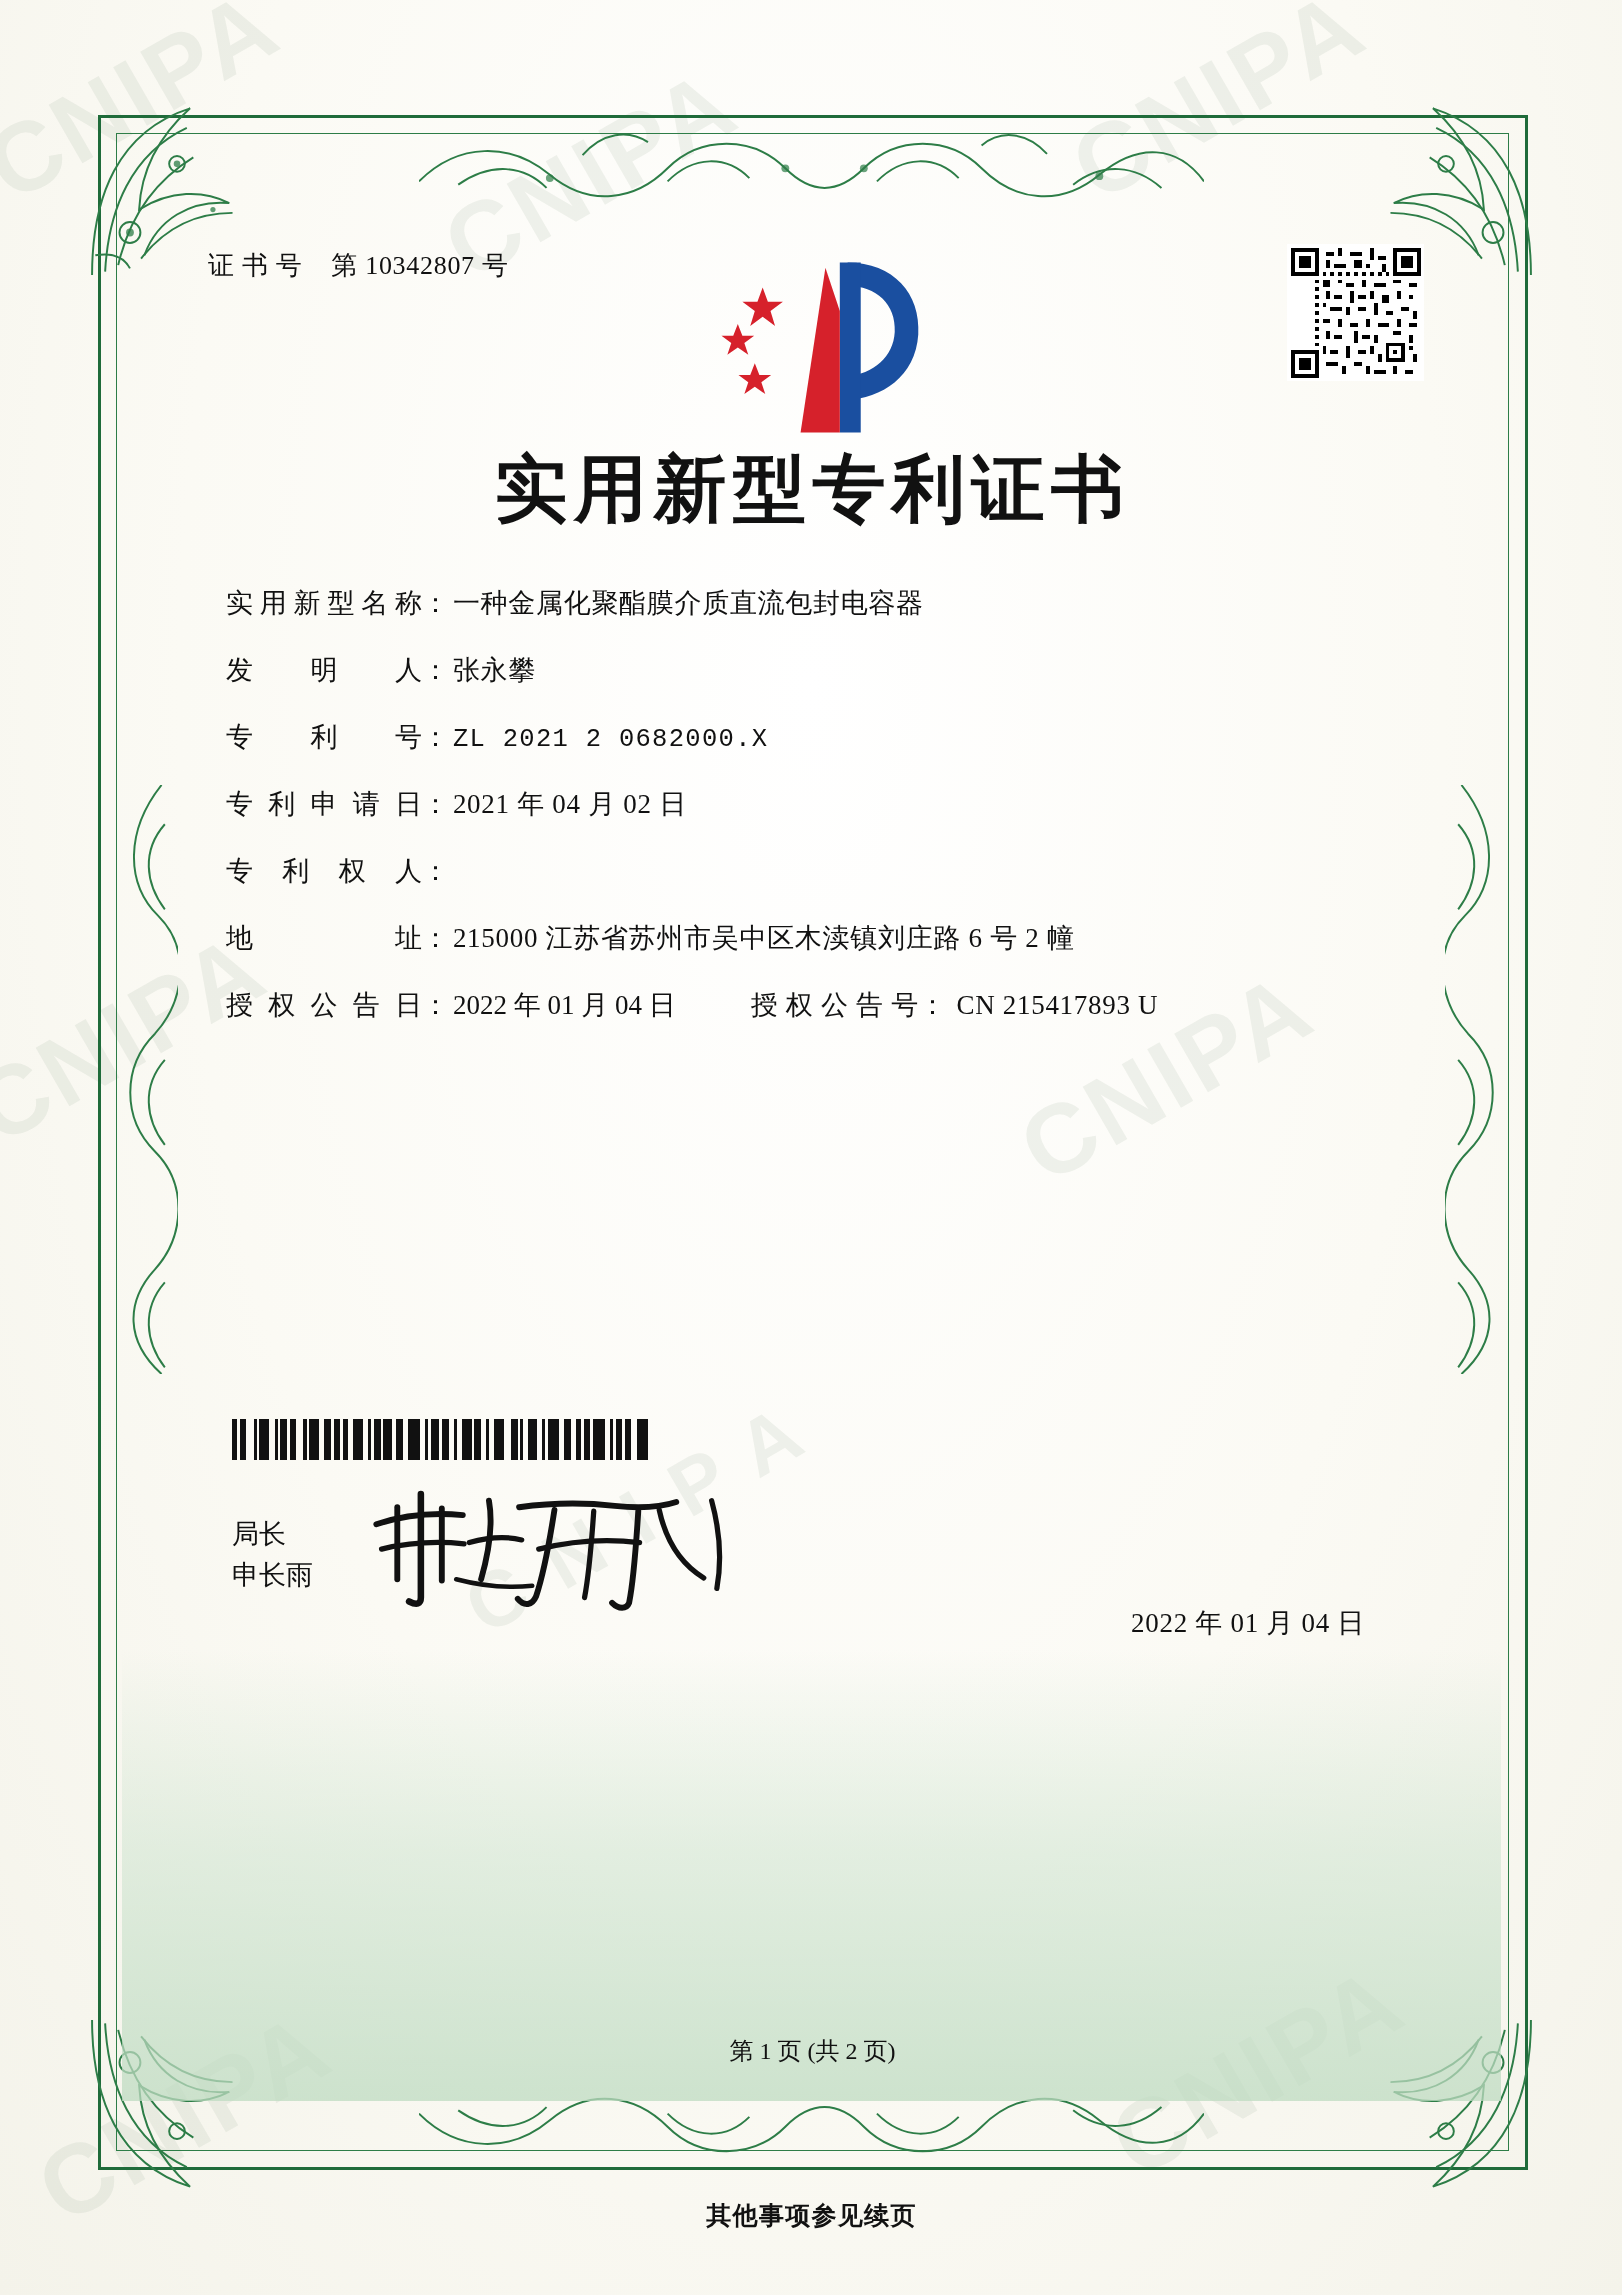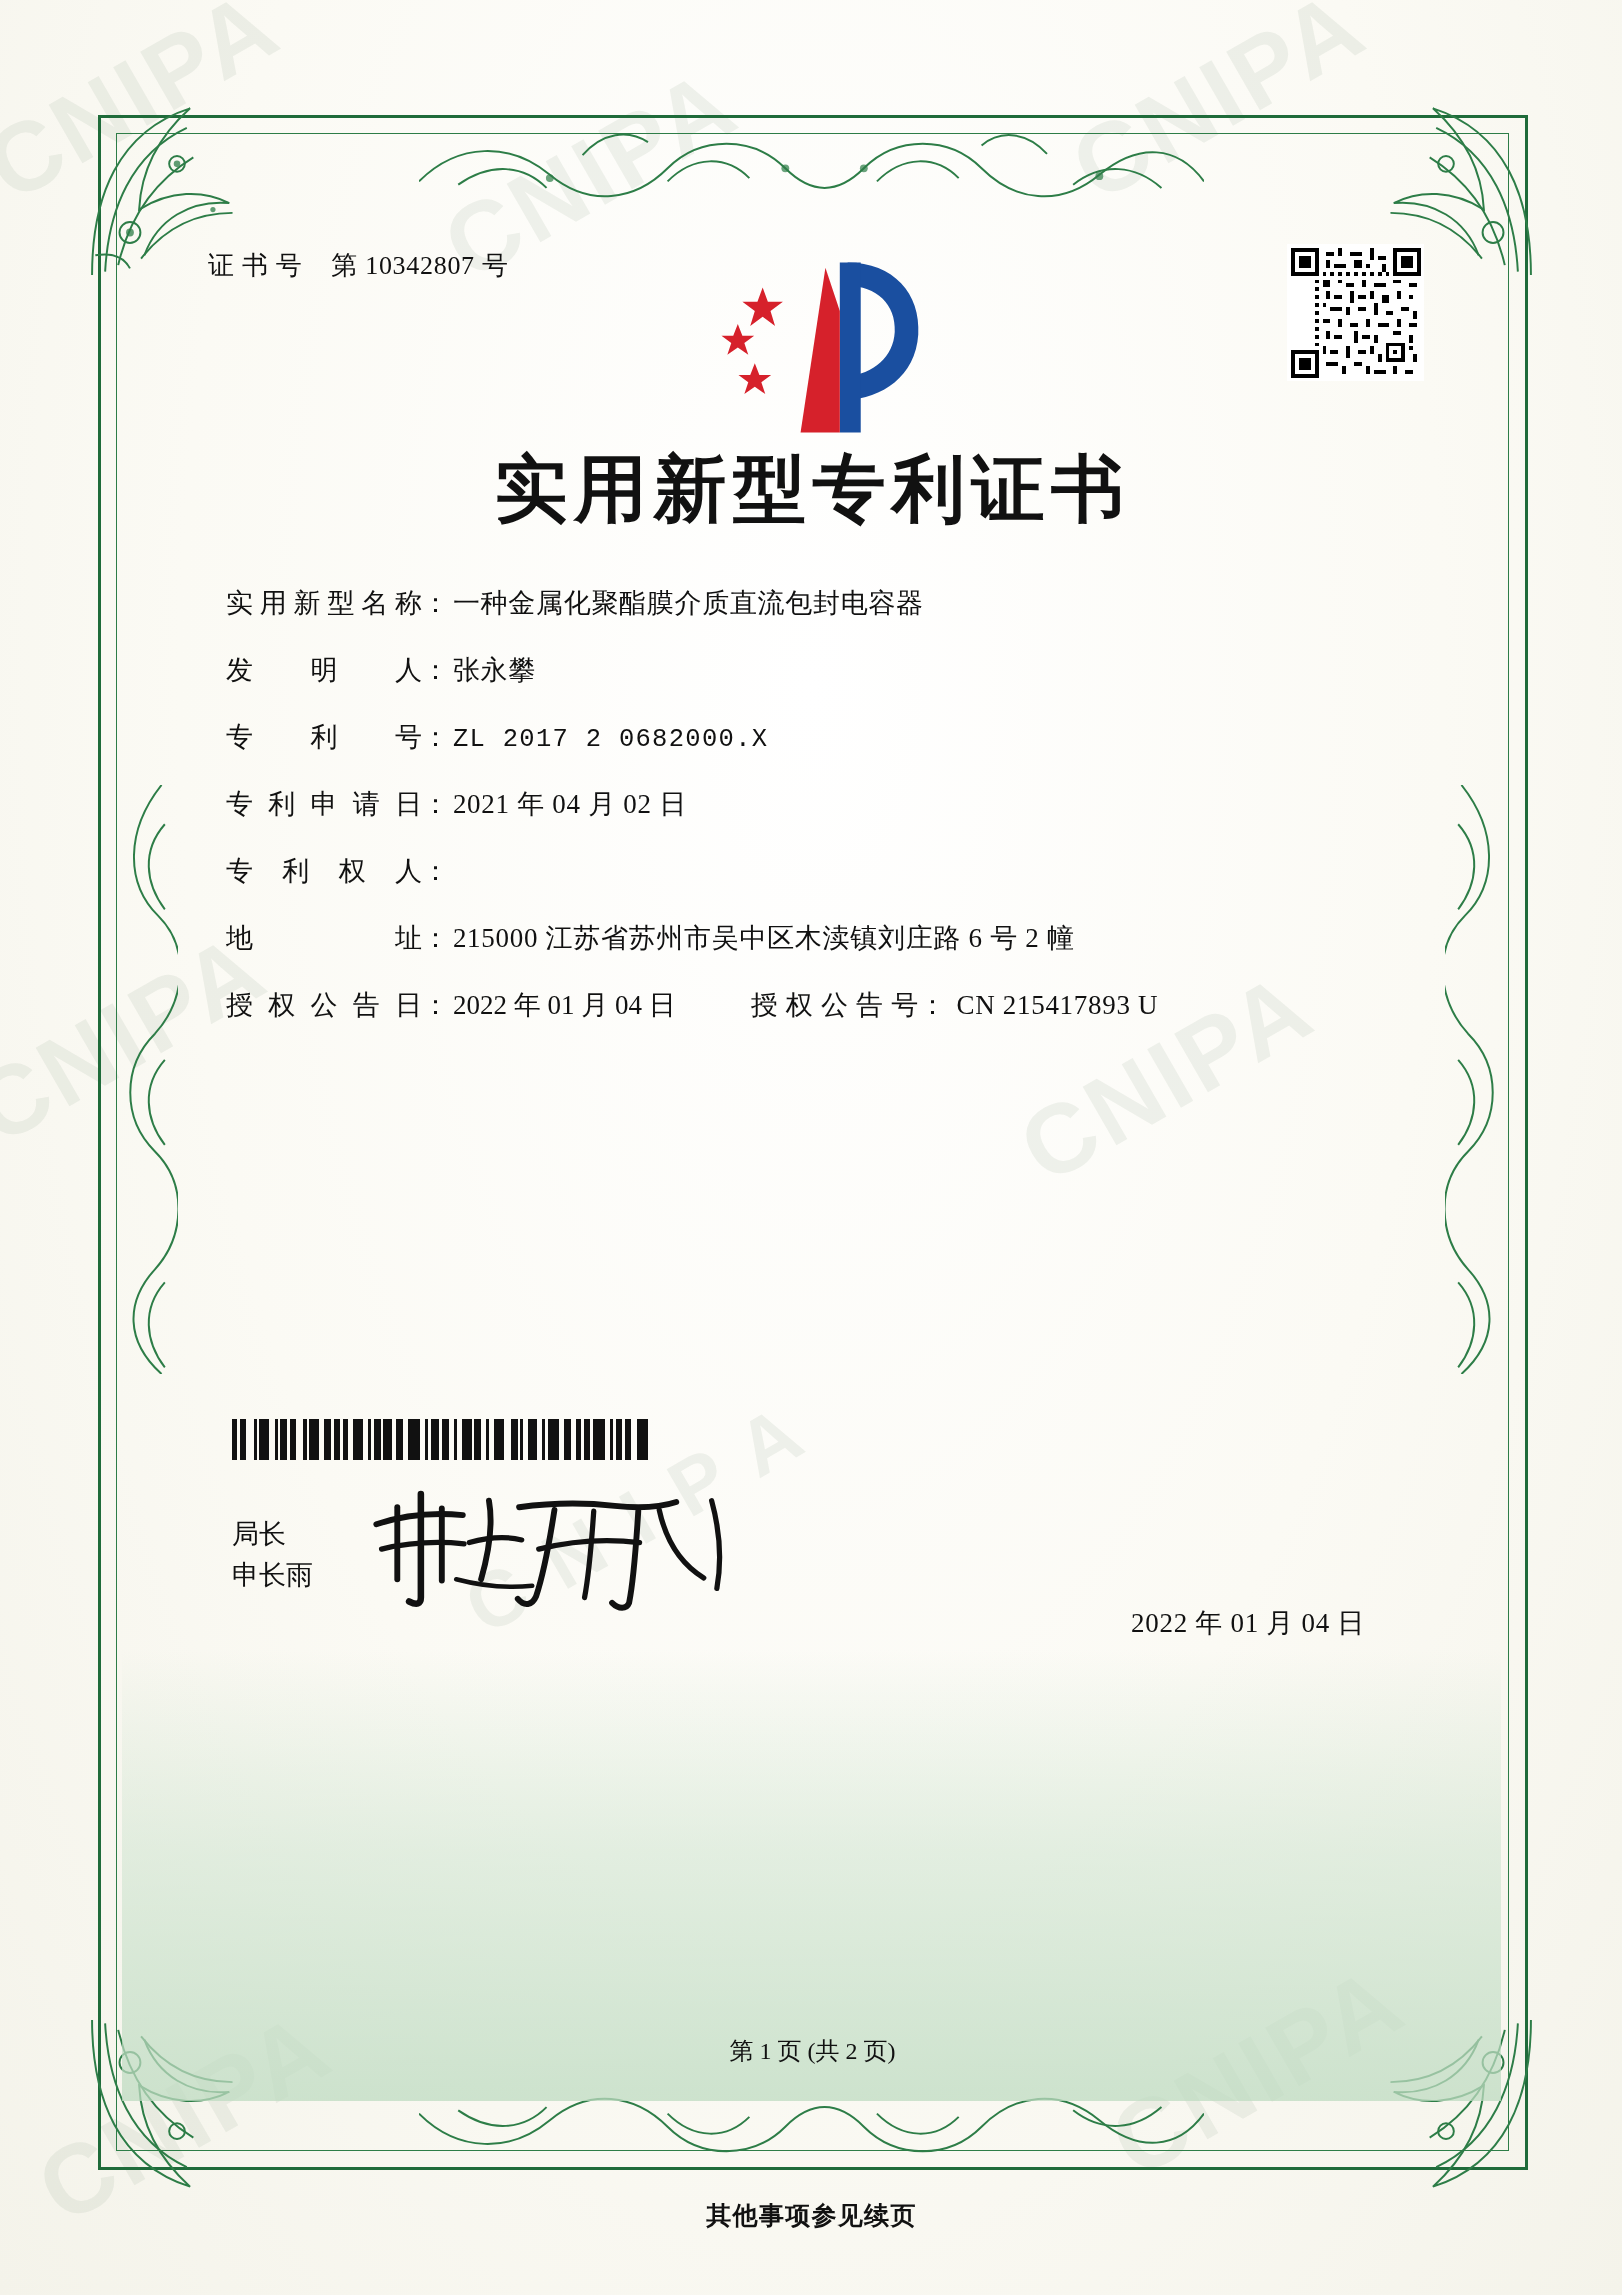--- a/index.html
+++ b/index.html
@@ -558,21 +558,21 @@
         <span class="field-value">张永攀</span>
       </div>
 
       <div class="field-row">
         <span class="field-label">
           <span>专</span>
           <span>利</span>
           <span>号</span>
         </span>
         <span class="field-colon">：</span>
-        <span class="field-value mono">ZL 2017 2 0682000.X</span>
+        <span class="field-value mono">ZL 2021 2 0682000.X</span>
       </div>
 
       <div class="field-row">
         <span class="field-label">
           <span>专</span>
           <span>利</span>
           <span>申</span>
           <span>请</span>
           <span>日</span>
         </span>

